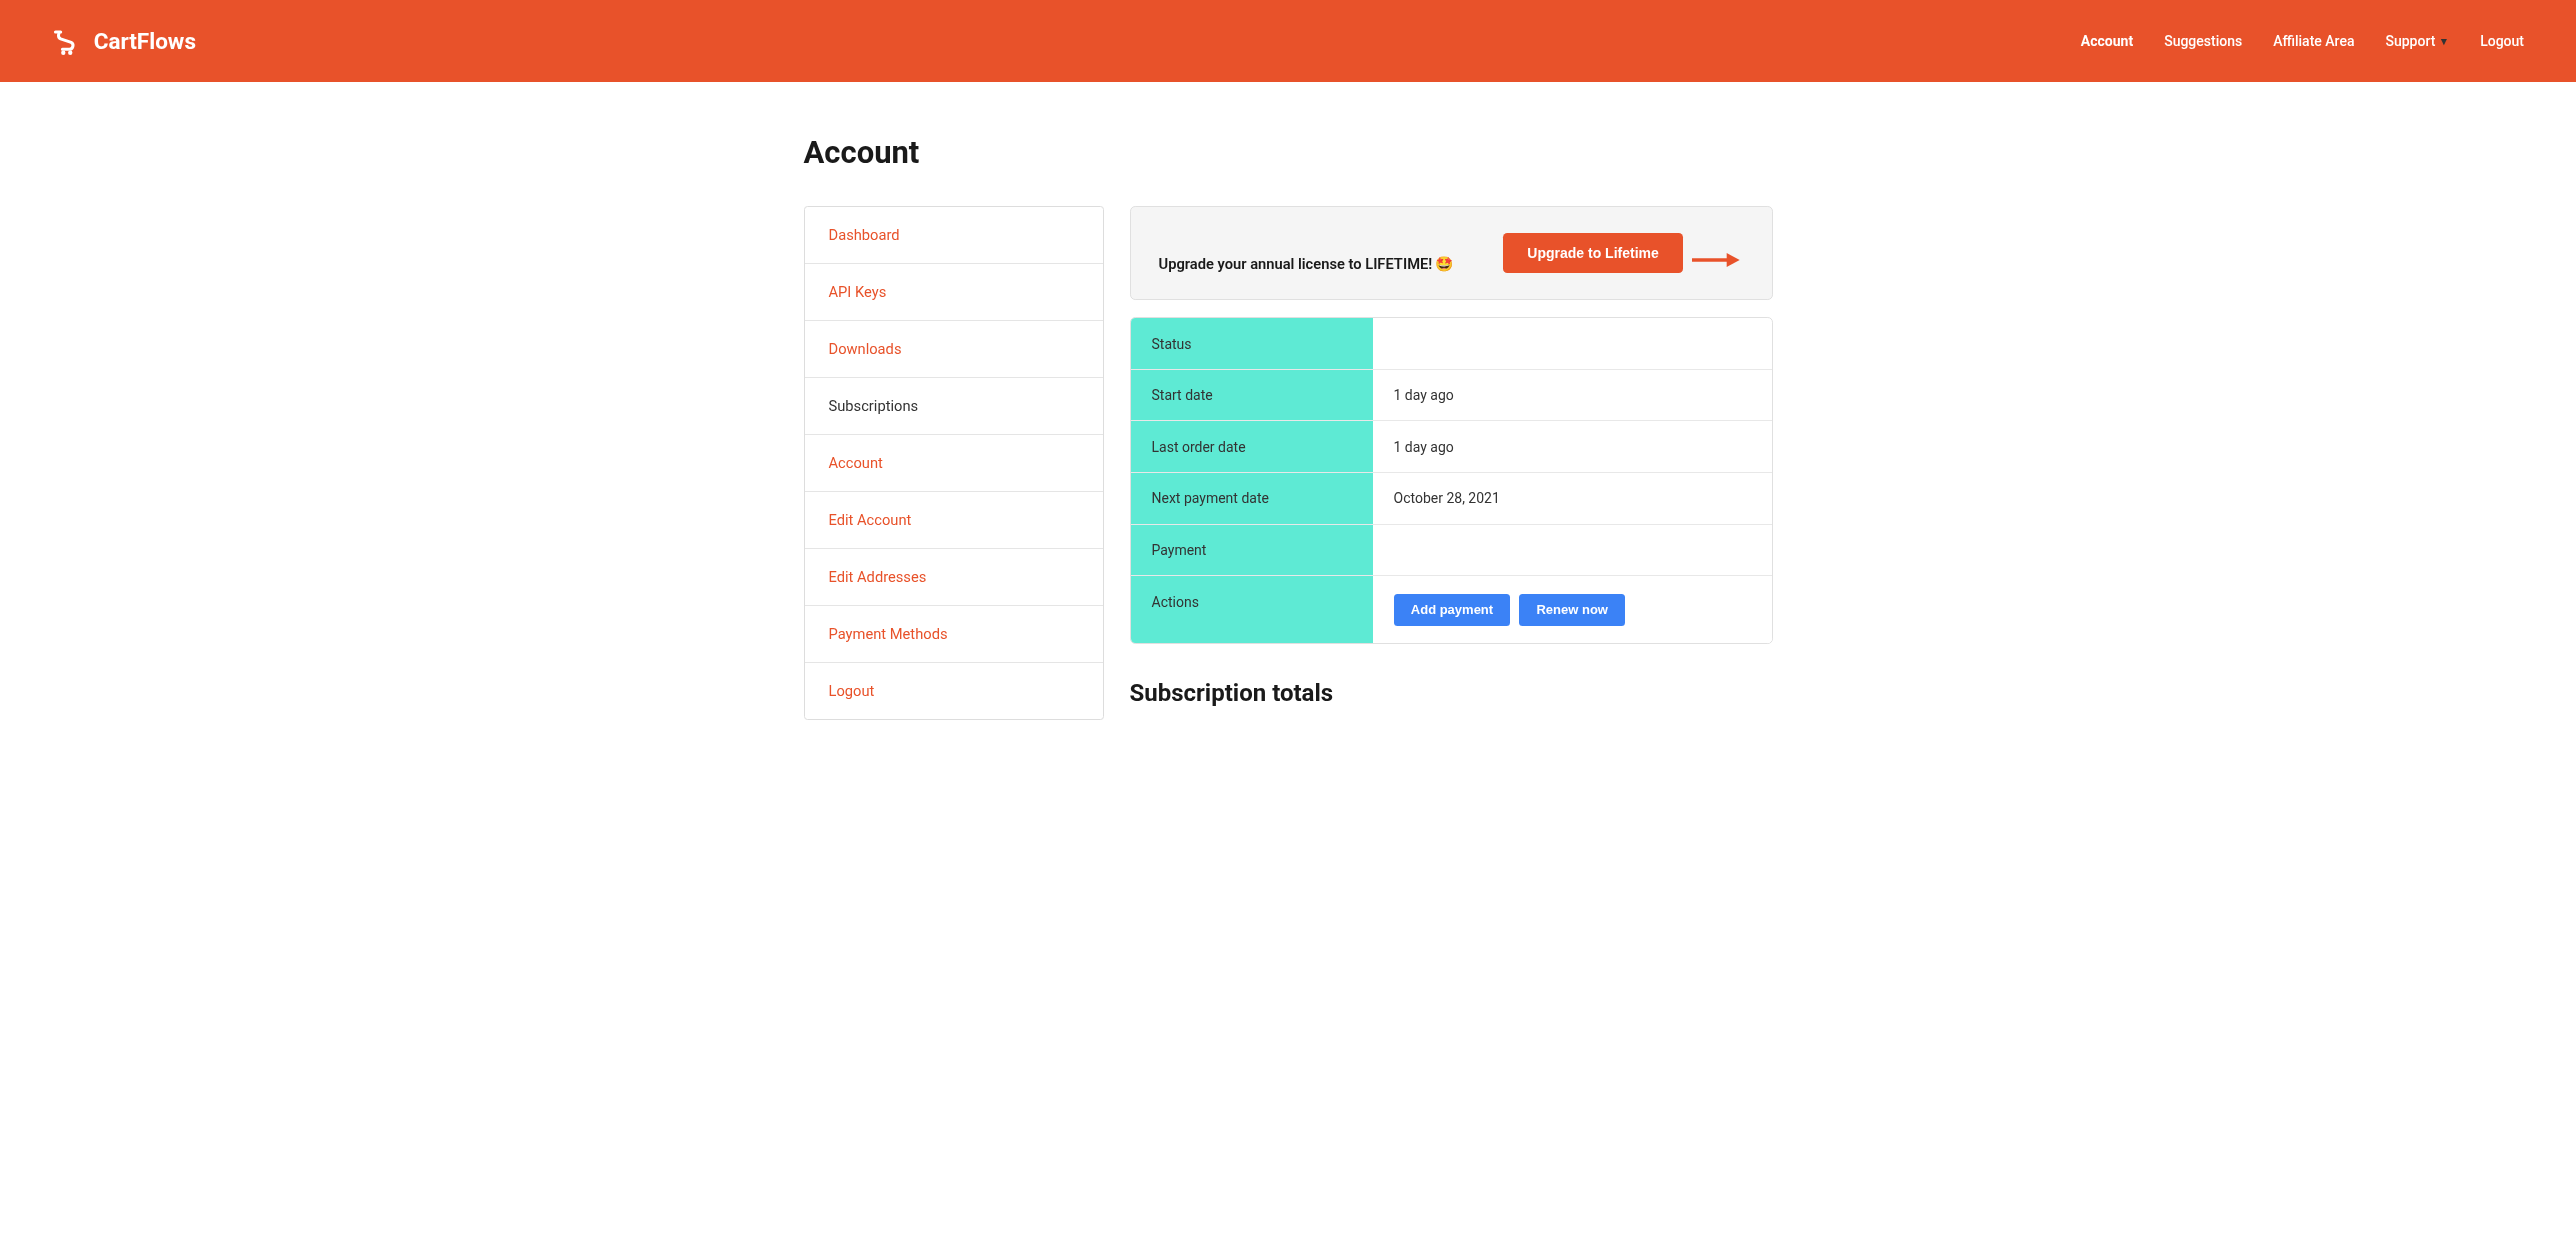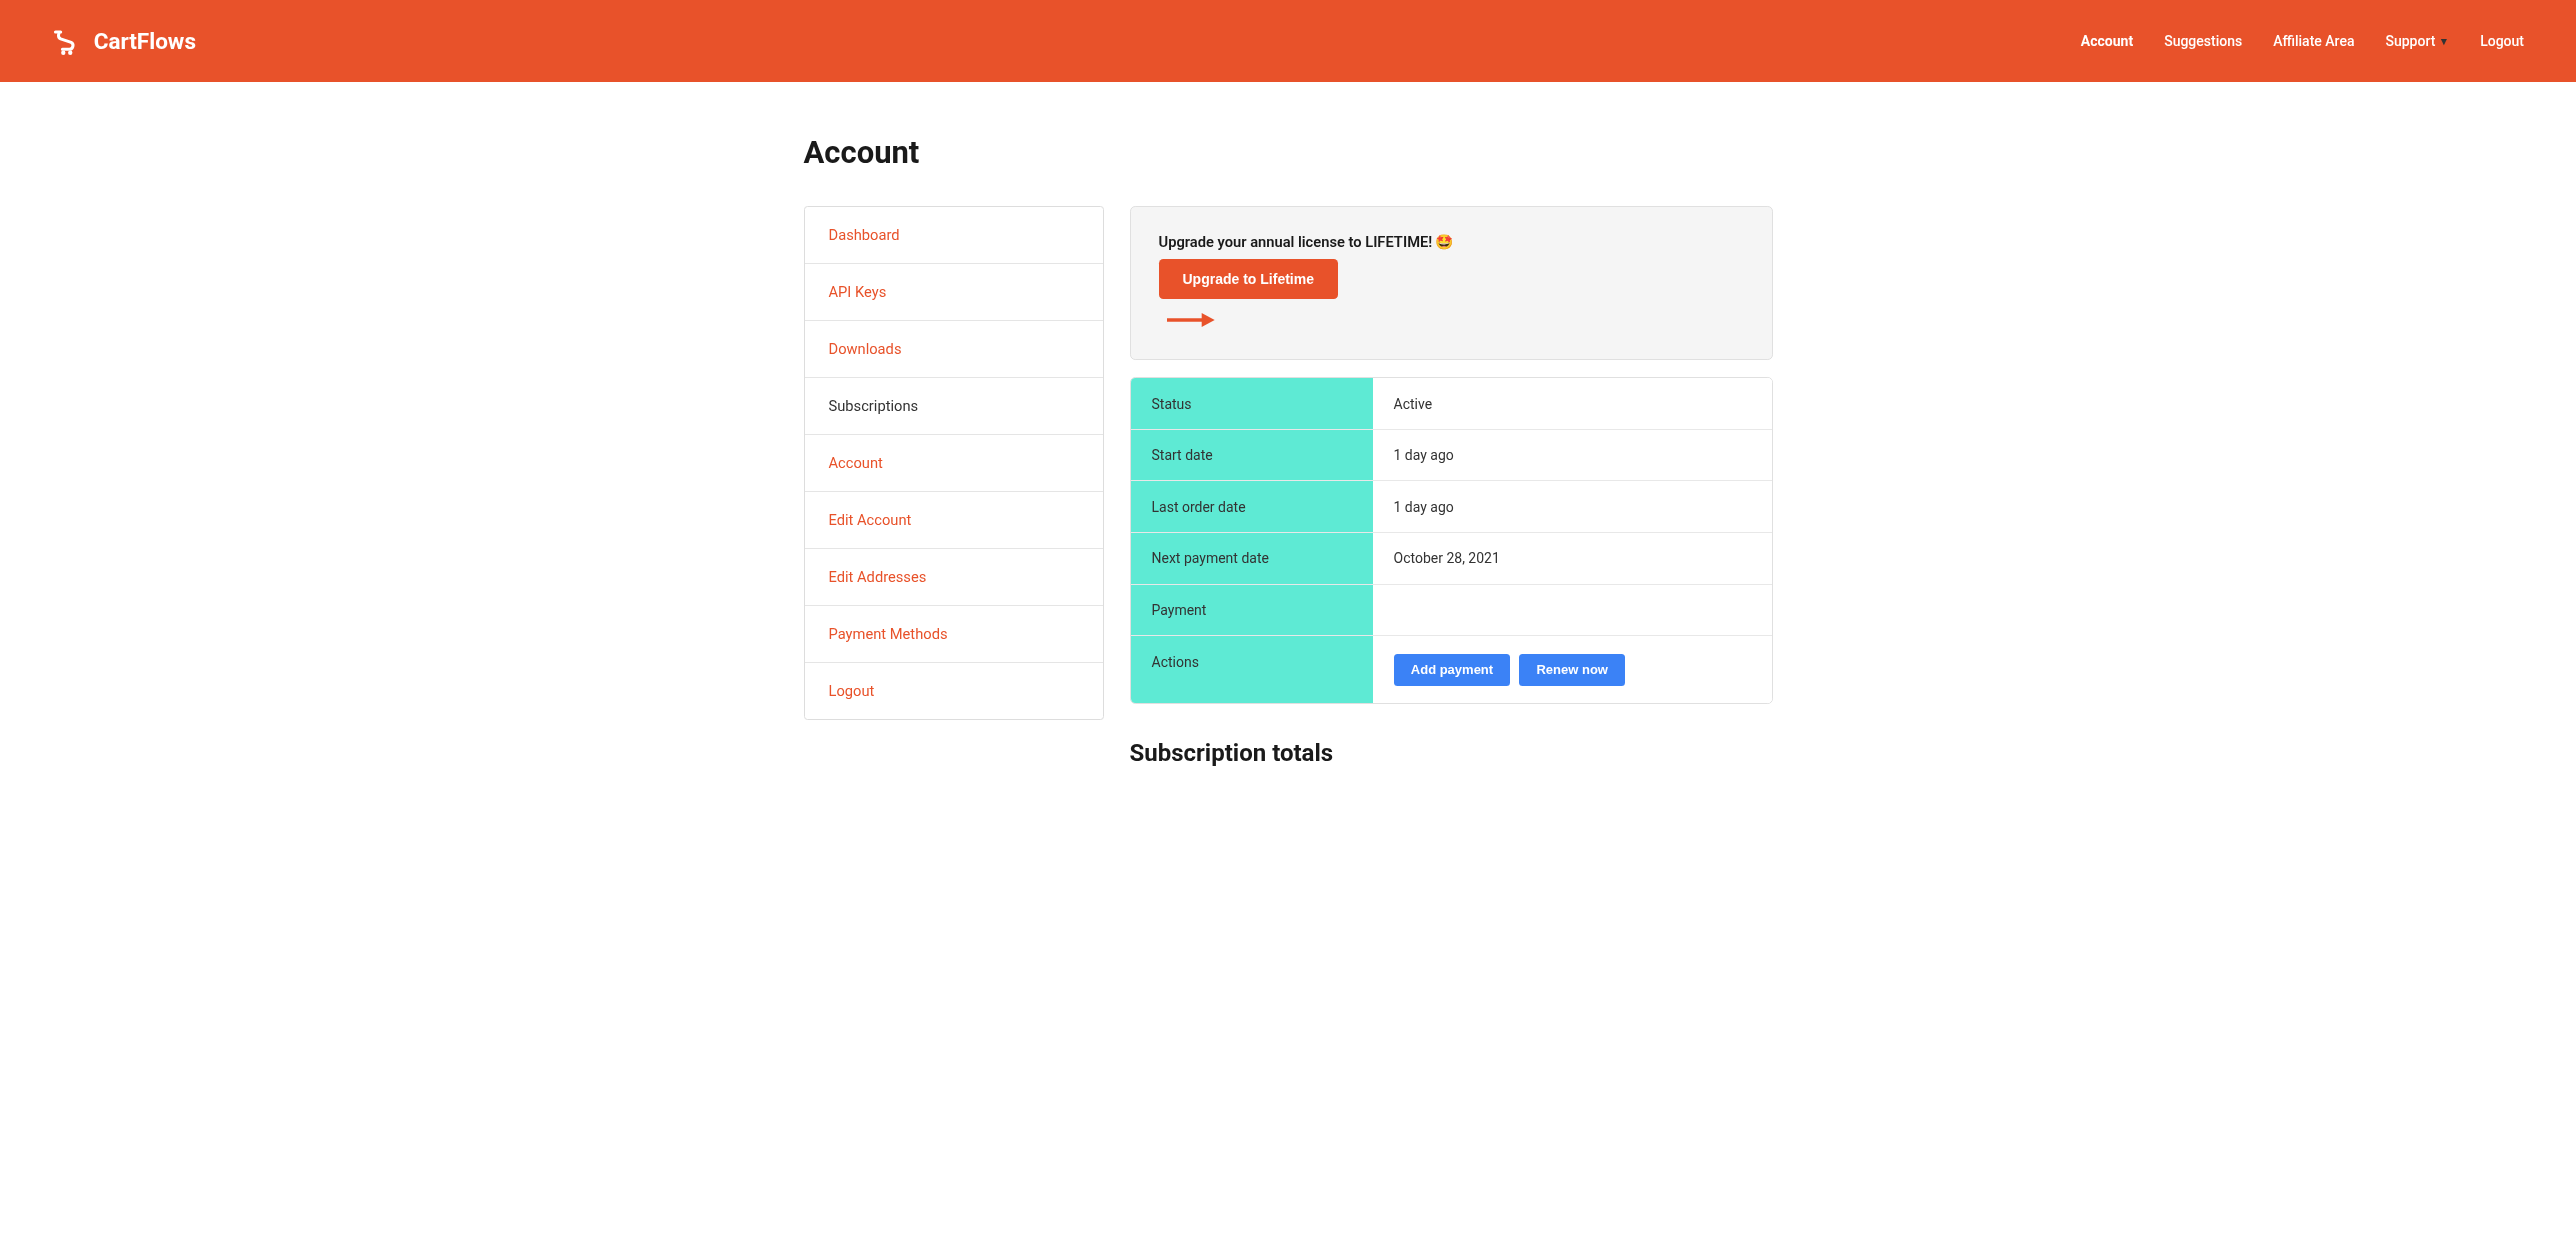--- a/index.html
+++ b/index.html
@@ -103,23 +103,22 @@
       gap: 17.3px;
     }
 
     
     .upgrade-banner {
       background: #f5f5f5;
       border: 0.9px solid #e0e0e0;
       border-radius: 5.2px;
       padding: 26px 28px;
       display: flex;
-      align-items: flex-start;
-      gap: 8px;
-      flex-direction: column;
+      align-items: flex-end;
+      gap: 0;
     }
     .upgrade-text {
       font-size: 14.7px;
       font-weight: 600;
       color: #1a1a1a;
       flex: 1;
     }
     .upgrade-btn {
       background: #e8522a;
       color: #fff;
@@ -240,21 +239,20 @@
             <line x1="0" y1="15" x2="45" y2="15" stroke="#e8522a" stroke-width="4"></line>
             <polygon points="40,7 55,15 40,23" fill="#e8522a"></polygon>
           </svg>
         </div>
       </div>
 
       <div class="subscription-table">
 
         <div class="table-row">
           <div class="table-cell-label">Status</div>
-          <div class="table-cell-value">Active</div>
         </div>
 
         <div class="table-row">
           <div class="table-cell-label">Start date</div>
           <div class="table-cell-value">1 day ago</div>
         </div>
 
         <div class="table-row">
           <div class="table-cell-label">Last order date</div>
           <div class="table-cell-value">1 day ago</div>

